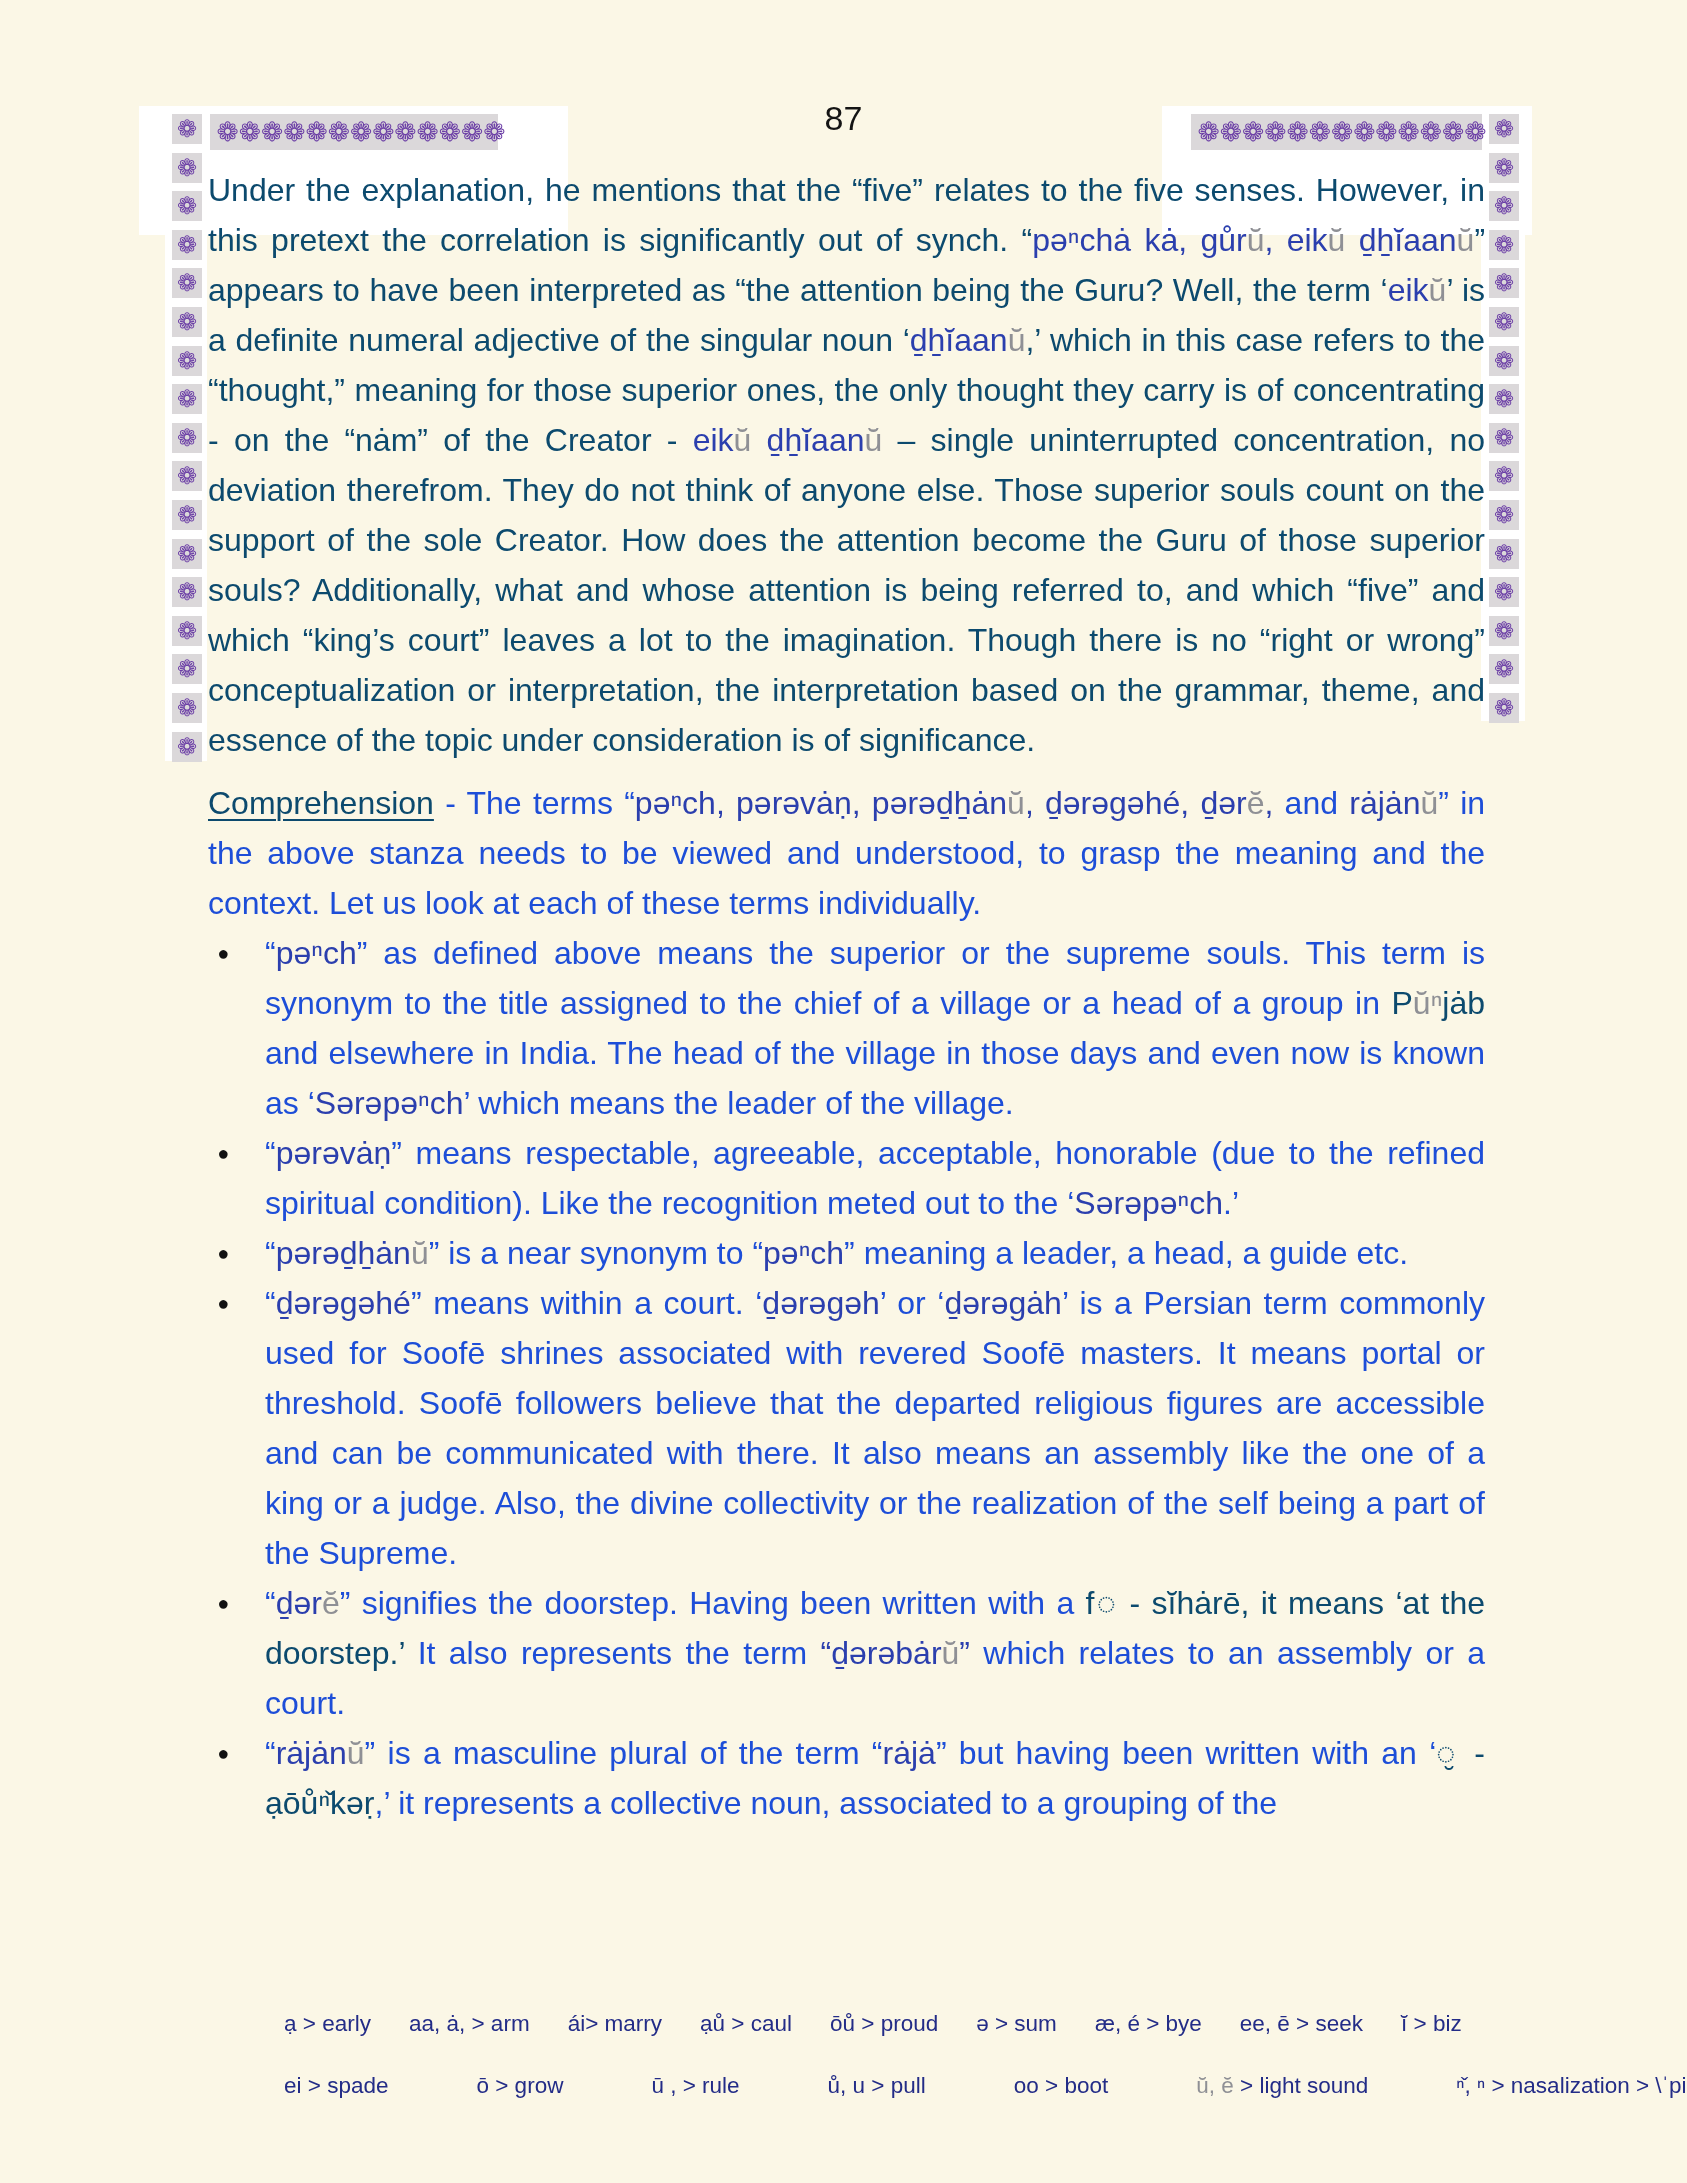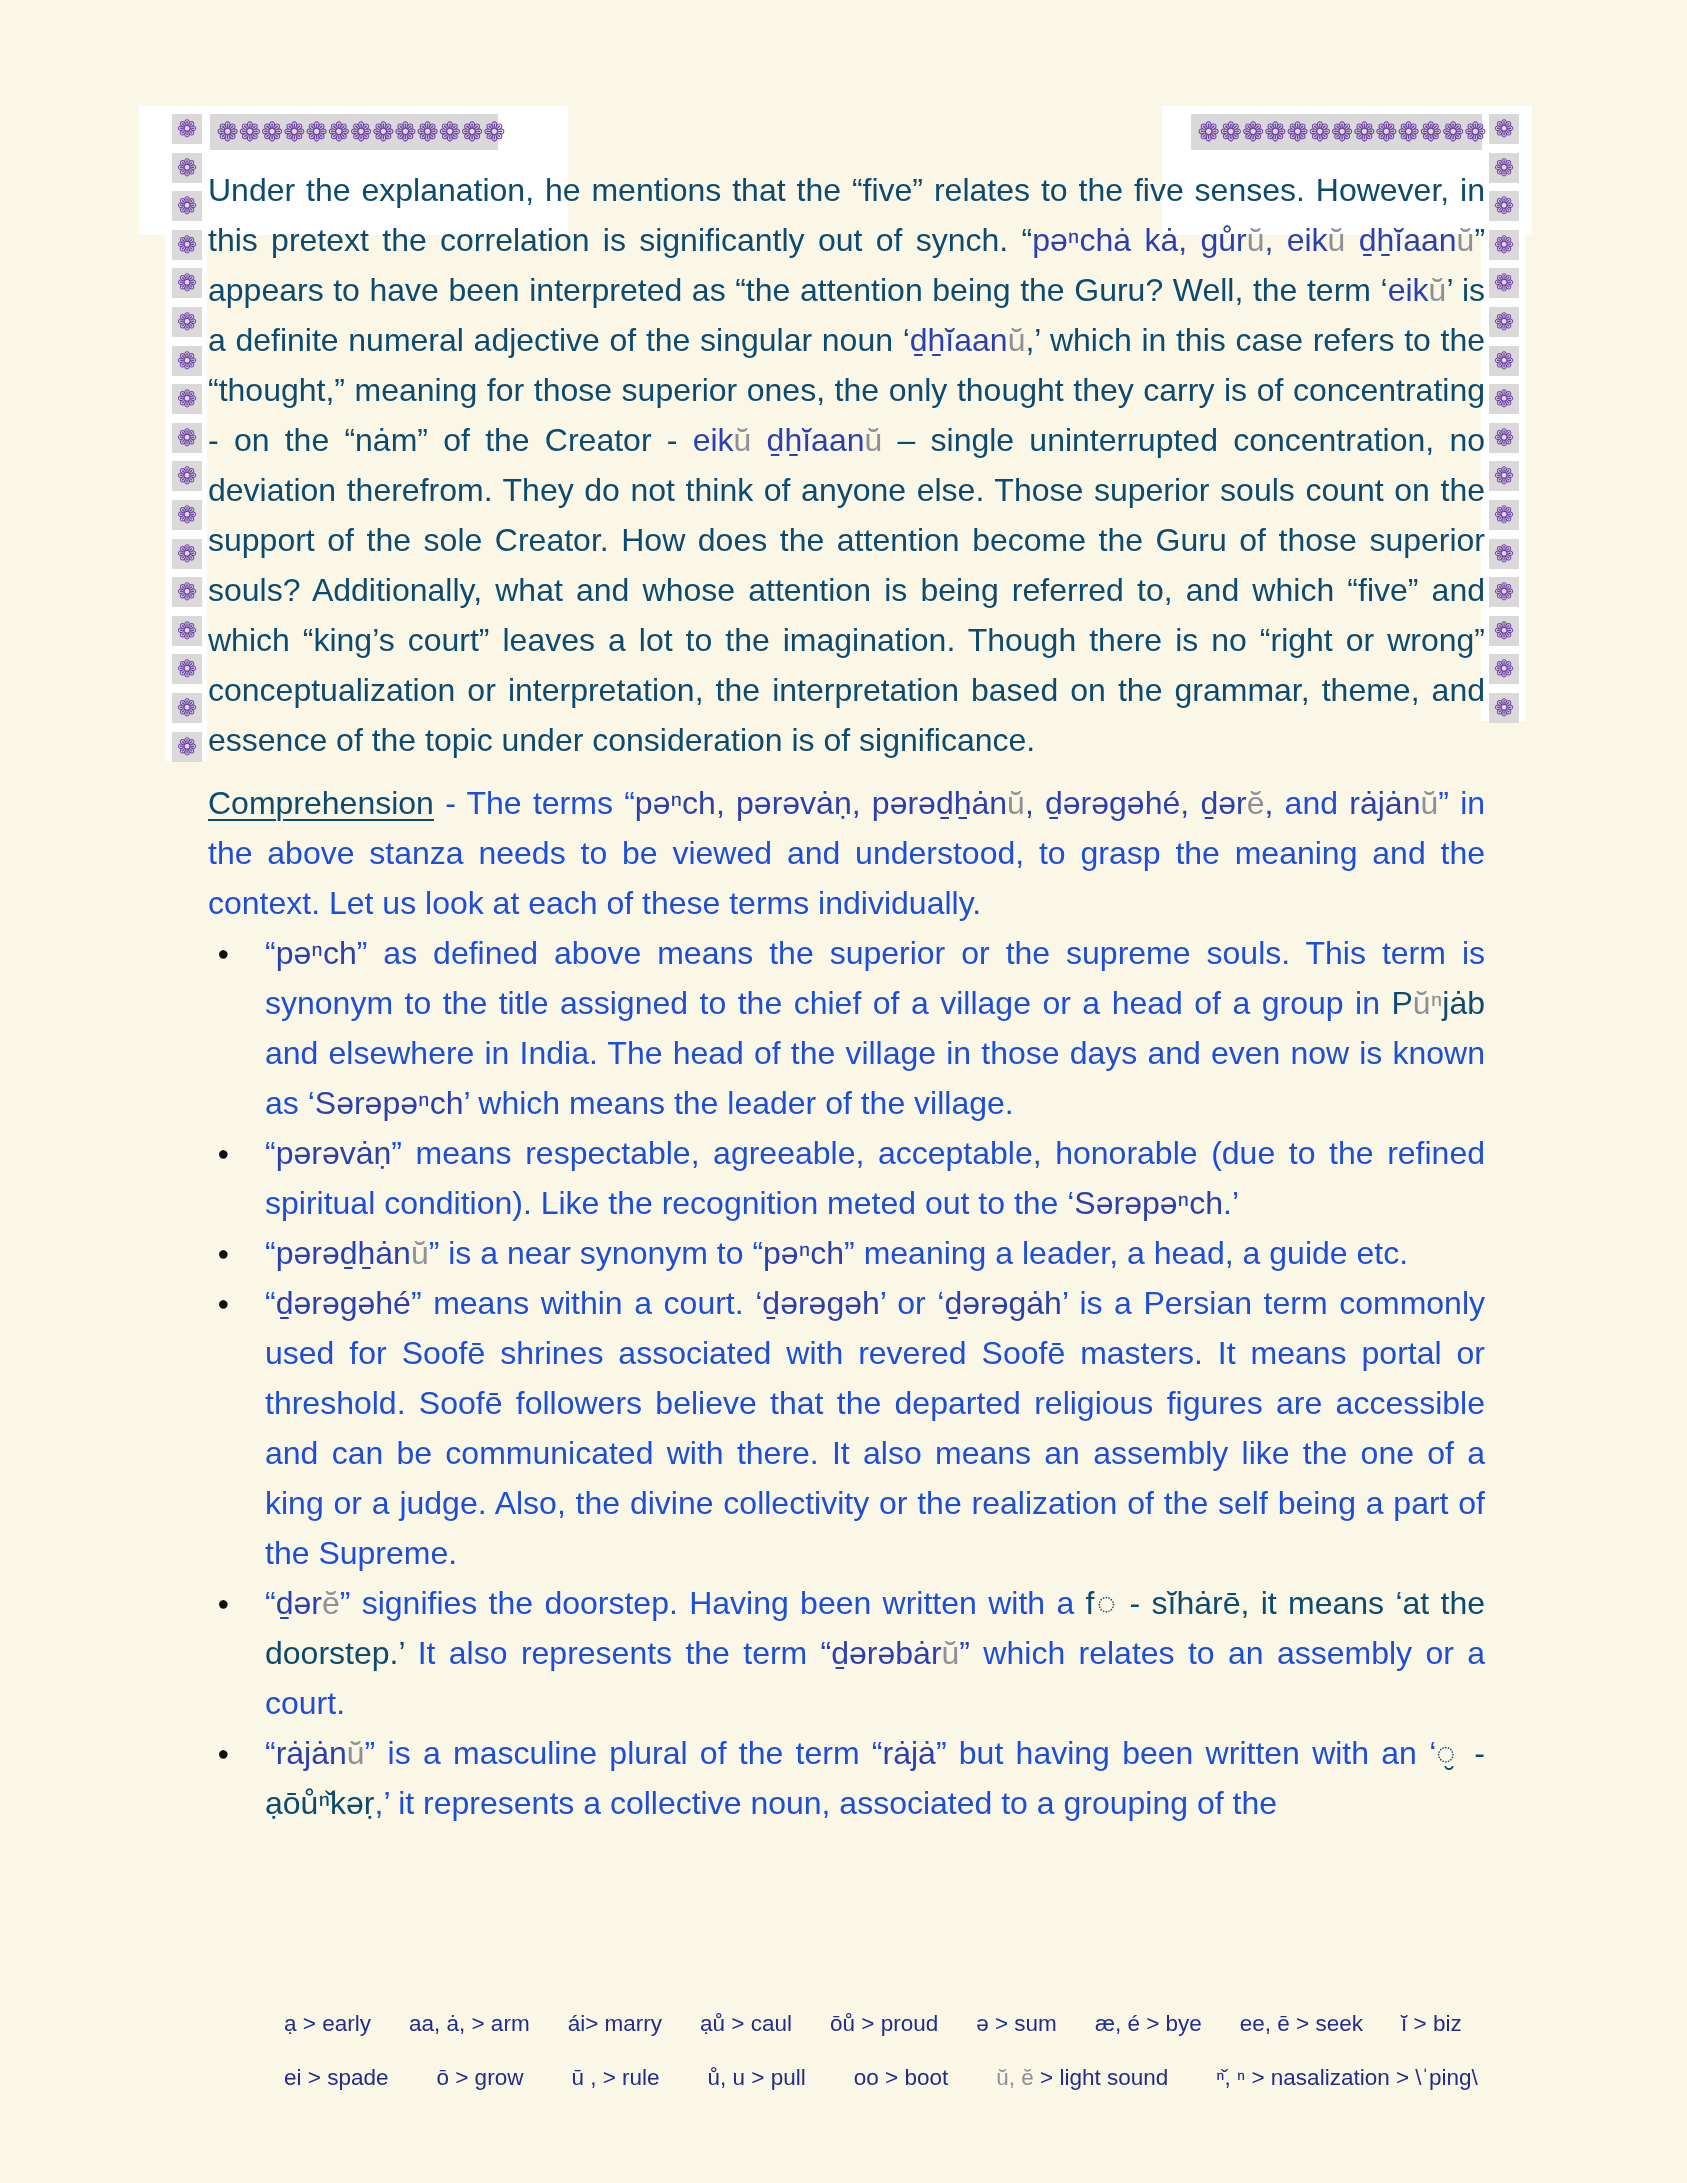--- a/index.html
+++ b/index.html
@@ -39,21 +39,21 @@
   }
   
   .c-k{color:#0c4a6e;}
   .c-n{color:#1d4ed8;}
   .c-b{color:#2B3FAE;}
   .c-g{color:#8F9095;}
   .u{text-decoration:underline;text-underline-offset:4.6px;text-decoration-thickness:2px;}
   
   .footer{position:absolute;left:284px;top:2011px;width:1204px;font-size:22.5px;color:#232C87;}
   .frow{display:flex;gap:38px;white-space:nowrap;align-items:flex-end;}
-  .frow2{margin-top:28px;gap:48px;}
+  .frow2{margin-top:36px;gap:88px;}
   .fitem{display:inline-block;}
 </style>
 </head>
 <body>
 
 <div class="page">
 
   <div class="whitebox" style="left:139px;top:106px;width:429px;height:129px;"></div>
   <div class="whitebox" style="left:1162px;top:106px;width:370px;height:129px;"></div>
   <div class="whitebox" style="left:165px;top:106px;width:42px;height:655px;"></div>
@@ -186,20 +186,21 @@
         <span class="flower">❁</span>
       </div>
       <div class="tile">
         <span class="flower">❁</span>
       </div>
       <div class="tile">
         <span class="flower">❁</span>
       </div>
     </div>
 
+  <div class="pageno">87</div>
 
   <div class="content">
     <p class="para"><span class="c-k">Under the explanation, he mentions that the “five” relates to the five senses. However, in this pretext the correlation is significantly out of synch. “</span><span class="c-b">pəⁿchȧ kȧ, gůr</span><span class="c-g">ŭ</span><span class="c-b">, eik</span><span class="c-g">ŭ</span><span class="c-b"> ḏẖĭaan</span><span class="c-g">ŭ</span><span class="c-k">” appears to have been interpreted as “the attention being the Guru? Well, the term ‘</span><span class="c-b">eik</span><span class="c-g">ŭ</span><span class="c-k">’ is a definite numeral adjective of the singular noun ‘</span><span class="c-b">ḏẖĭaan</span><span class="c-g">ŭ</span><span class="c-k">,’ which in this case refers to the “thought,” meaning for those superior ones, the only thought they carry is of concentrating - on the “nȧm” of the Creator - </span><span class="c-b">eik</span><span class="c-g">ŭ</span><span class="c-b"> ḏẖĭaan</span><span class="c-g">ŭ</span><span class="c-k"> – single uninterrupted concentration, no deviation therefrom. They do not think of anyone else. Those superior souls count on the support of the sole Creator. How  does the attention become the Guru of those superior souls? Additionally, what and whose attention is being referred to, and which “five” and which “king’s court” leaves a lot to the imagination. Though there is no “right or wrong” conceptualization or interpretation, the interpretation based on the grammar, theme, and essence of the topic under consideration is of significance.</span></p>
     <p class="para comp"><span class="c-k u">Comprehension</span><span class="c-n"> - The terms “</span><span class="c-b">pəⁿch, pərəvȧṇ, pərəḏẖȧn</span><span class="c-g">ŭ</span><span class="c-b">, ḏərəgəhé, ḏər</span><span class="c-g">ĕ</span><span class="c-b">,</span><span class="c-n">  and </span><span class="c-b">rȧjȧn</span><span class="c-g">ŭ</span><span class="c-n">” in the above stanza needs to be viewed and understood, to grasp the meaning and the context. Let us look at each of these terms individually.</span></p>
     <ul class="bullets">
       <li><span class="c-n">“</span><span class="c-b">pəⁿch</span><span class="c-n">” as defined above means the superior or the supreme souls. This term is synonym to the title assigned to the chief of a village or a head of a group in </span><span class="c-k">P</span><span class="c-g">ŭⁿ</span><span class="c-k">jȧb</span><span class="c-n"> and elsewhere in India. The head of the village in those days and even now is known as ‘</span><span class="c-b">Sərəpəⁿch</span><span class="c-n">’ which means the leader of the village.</span></li>
       <li><span class="c-n">“</span><span class="c-b">pərəvȧṇ</span><span class="c-n">” means respectable, agreeable, acceptable, honorable (due to the refined spiritual condition). Like the recognition meted out to the ‘</span><span class="c-b">Sərəpəⁿch</span><span class="c-n">.’</span></li>
       <li><span class="c-n">“</span><span class="c-b">pərəḏẖȧn</span><span class="c-g">ŭ</span><span class="c-n">” is a near synonym to “</span><span class="c-b">pəⁿch</span><span class="c-n">” meaning a leader, a head, a guide etc.</span></li>
       <li><span class="c-n">“</span><span class="c-b">ḏərəgəhé</span><span class="c-n">” means within a court. ‘</span><span class="c-b">ḏərəgəh</span><span class="c-n">’ or ‘</span><span class="c-b">ḏərəgȧh</span><span class="c-n">’ is a Persian term commonly used for Soofē shrines associated with revered Soofē masters. It means portal or threshold. Soofē followers believe that the departed religious figures are accessible and can be communicated with there. It also means an assembly like the one of a king or a judge. Also, the divine collectivity or the realization of the self being a part of the Supreme.</span></li>
       <li><span class="c-n">“</span><span class="c-b">ḏər</span><span class="c-g">ĕ</span><span class="c-n">” signifies the doorstep. Having been written with a </span><span class="c-k">f◌ - sĭhȧrē, it means ‘at the doorstep.’</span><span class="c-n">  It also represents the term </span><span class="c-b">“ḏərəbȧr</span><span class="c-g">ŭ</span><span class="c-b">”</span><span class="c-n"> which relates to an assembly or a court.</span></li>

